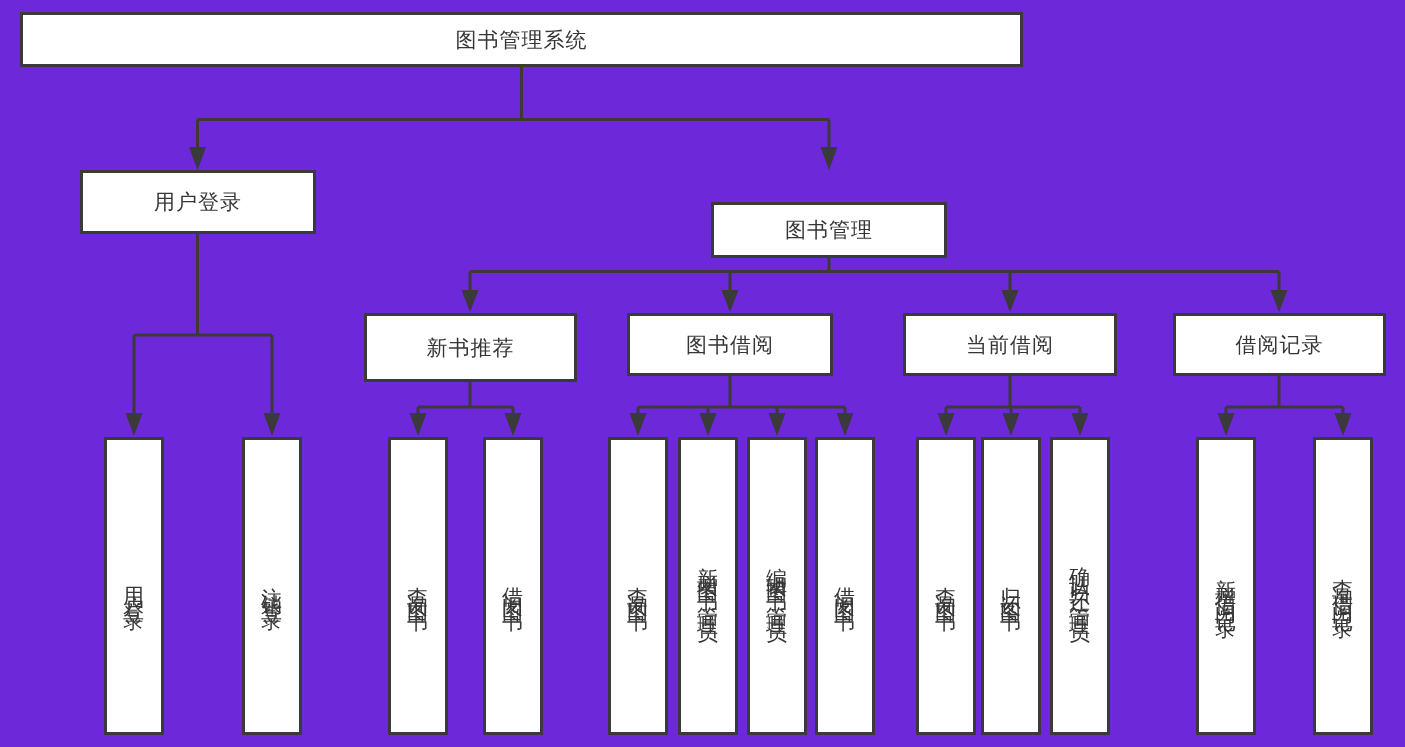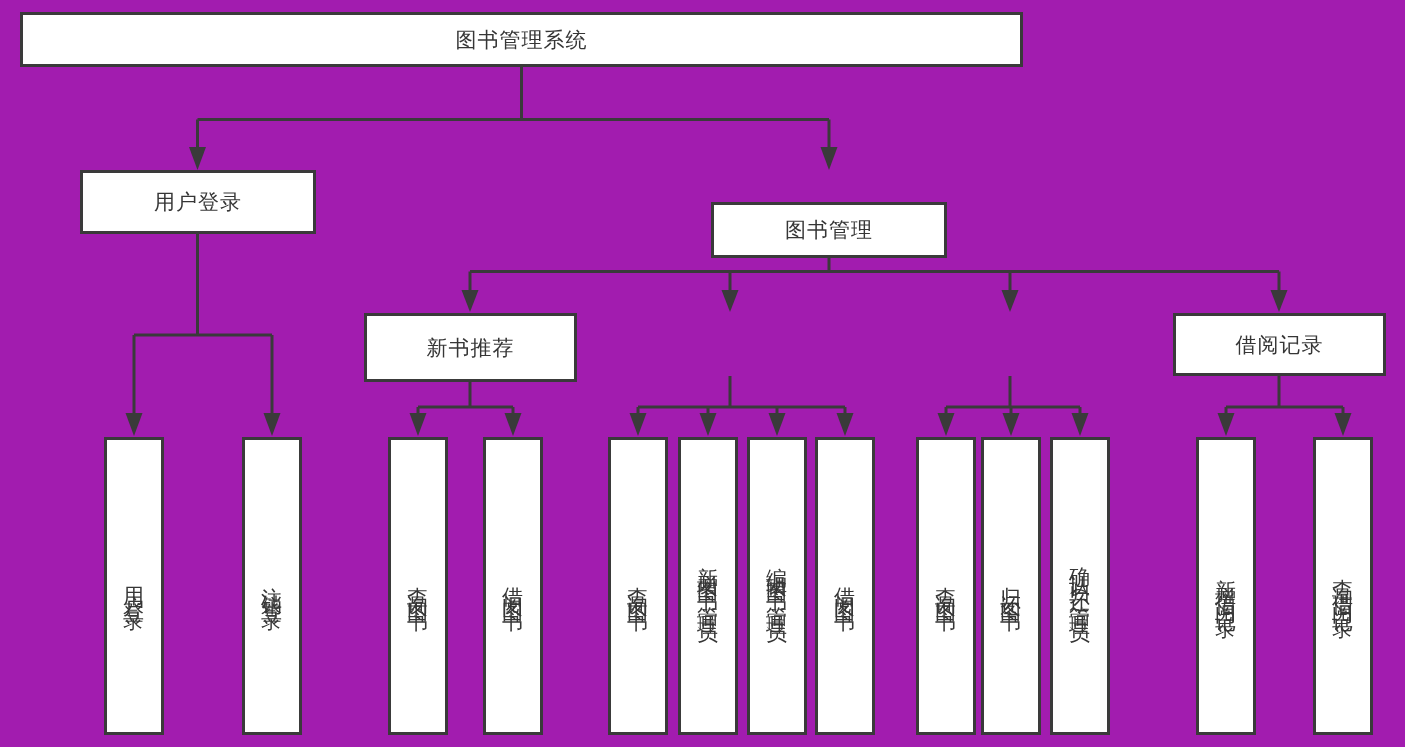--- a/index.html
+++ b/index.html
@@ -5,21 +5,21 @@
   html, body {
     margin: 0;
     padding: 0;
     background: #ffffff;
     font-family: "Liberation Sans", "DejaVu Sans", sans-serif;
   }
   .canvas {
     position: relative;
     width: 1405px;
     height: 747px;
-    background: #a21caf;
+    background: #6d28d9;
     overflow: hidden;
   }
   svg.connectors {
     position: absolute;
     left: 0;
     top: 0;
     pointer-events: none;
   }
   .node {
     position: absolute;
@@ -100,20 +100,22 @@
       <polygon points="1343,436 1334.5,413 1351.5,413"></polygon>
     </g>
   </svg>
 
   <div class="node" style="left:20px; top:12px; width:1003px; height:55px;">图书管理系统</div>
 
   <div class="node" style="left:80px; top:170px; width:236px; height:64px;">用户登录</div>
   <div class="node" style="left:711px; top:170px; width:236px; height:56px;margin-top:32px;">图书管理</div>
 
   <div class="node" style="left:364px; top:313px; width:213px; height:69px;">新书推荐</div>
+  <div class="node" style="left:627px; top:313px; width:206px; height:63px;">图书借阅</div>
+  <div class="node" style="left:903px; top:313px; width:214px; height:63px;">当前借阅</div>
   <div class="node" style="left:1173px; top:313px; width:213px; height:63px;">借阅记录</div>
 
   <div class="node v" style="left:104px; top:437px; width:60px; height:298px;">用户登录</div>
   <div class="node v" style="left:242px; top:437px; width:60px; height:298px;">注销登录</div>
 
   <div class="node v" style="left:388px; top:437px; width:60px; height:298px;">查询图书</div>
   <div class="node v" style="left:483px; top:437px; width:60px; height:298px;">借阅图书</div>
 
   <div class="node v" style="left:608px; top:437px; width:60px; height:298px;">查询图书</div>
   <div class="node v" style="left:678px; top:437px; width:60px; height:298px;">新增图书（管理员）</div>

